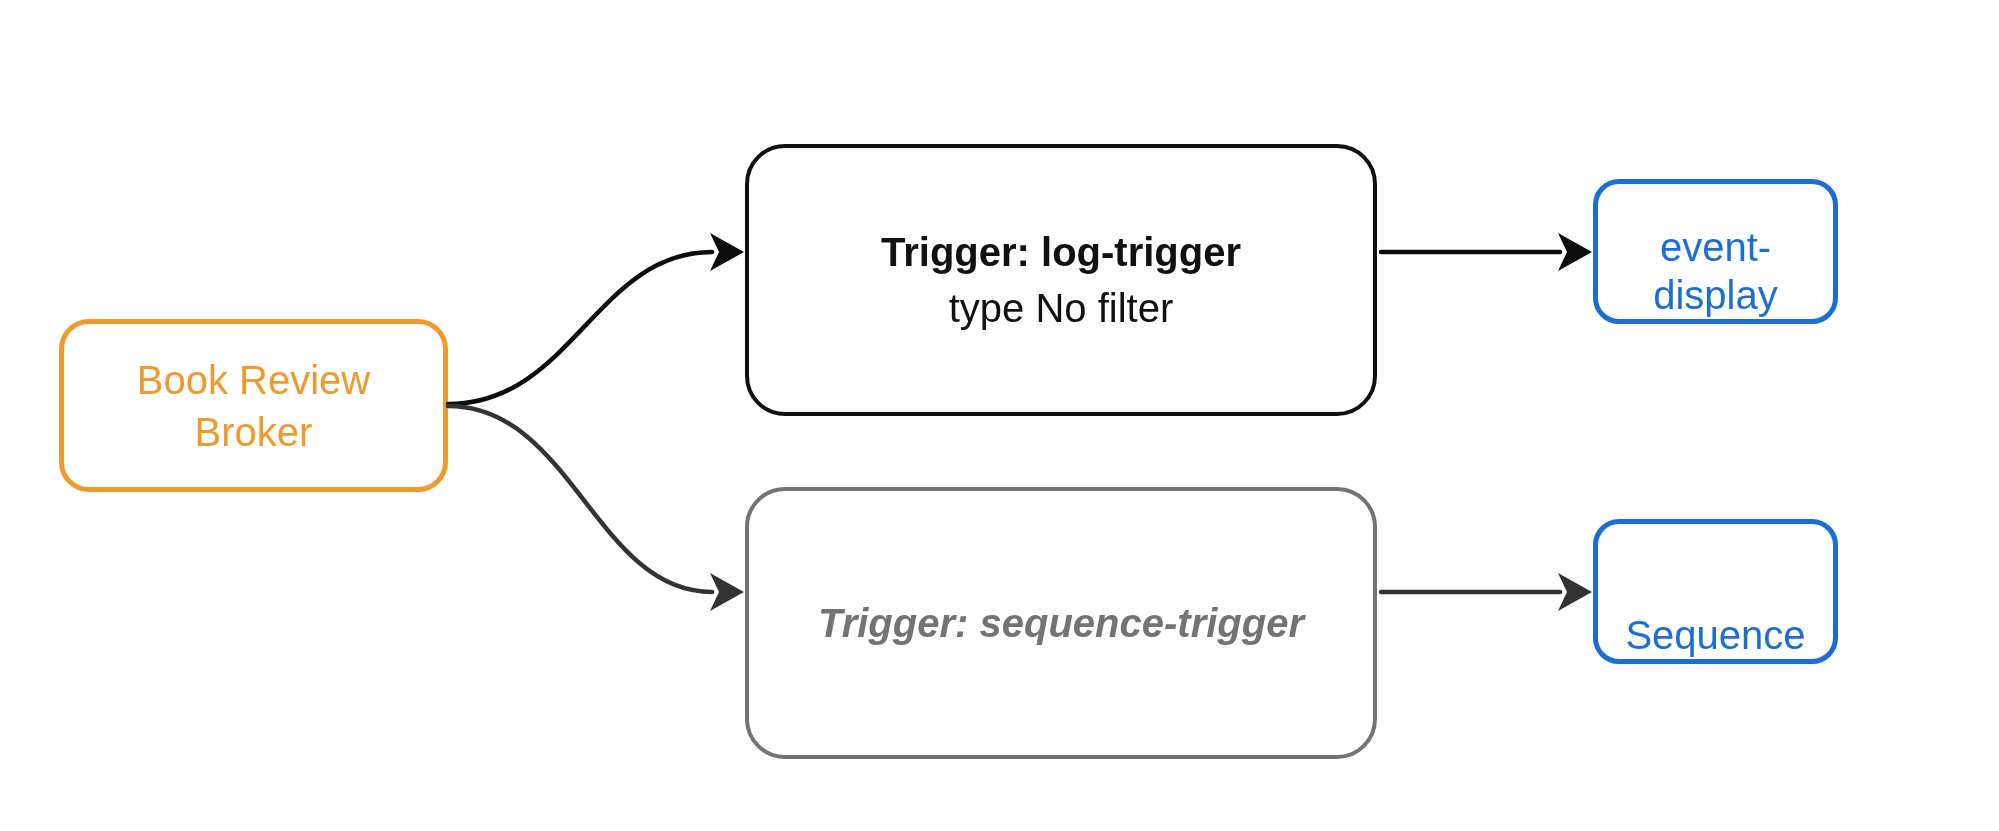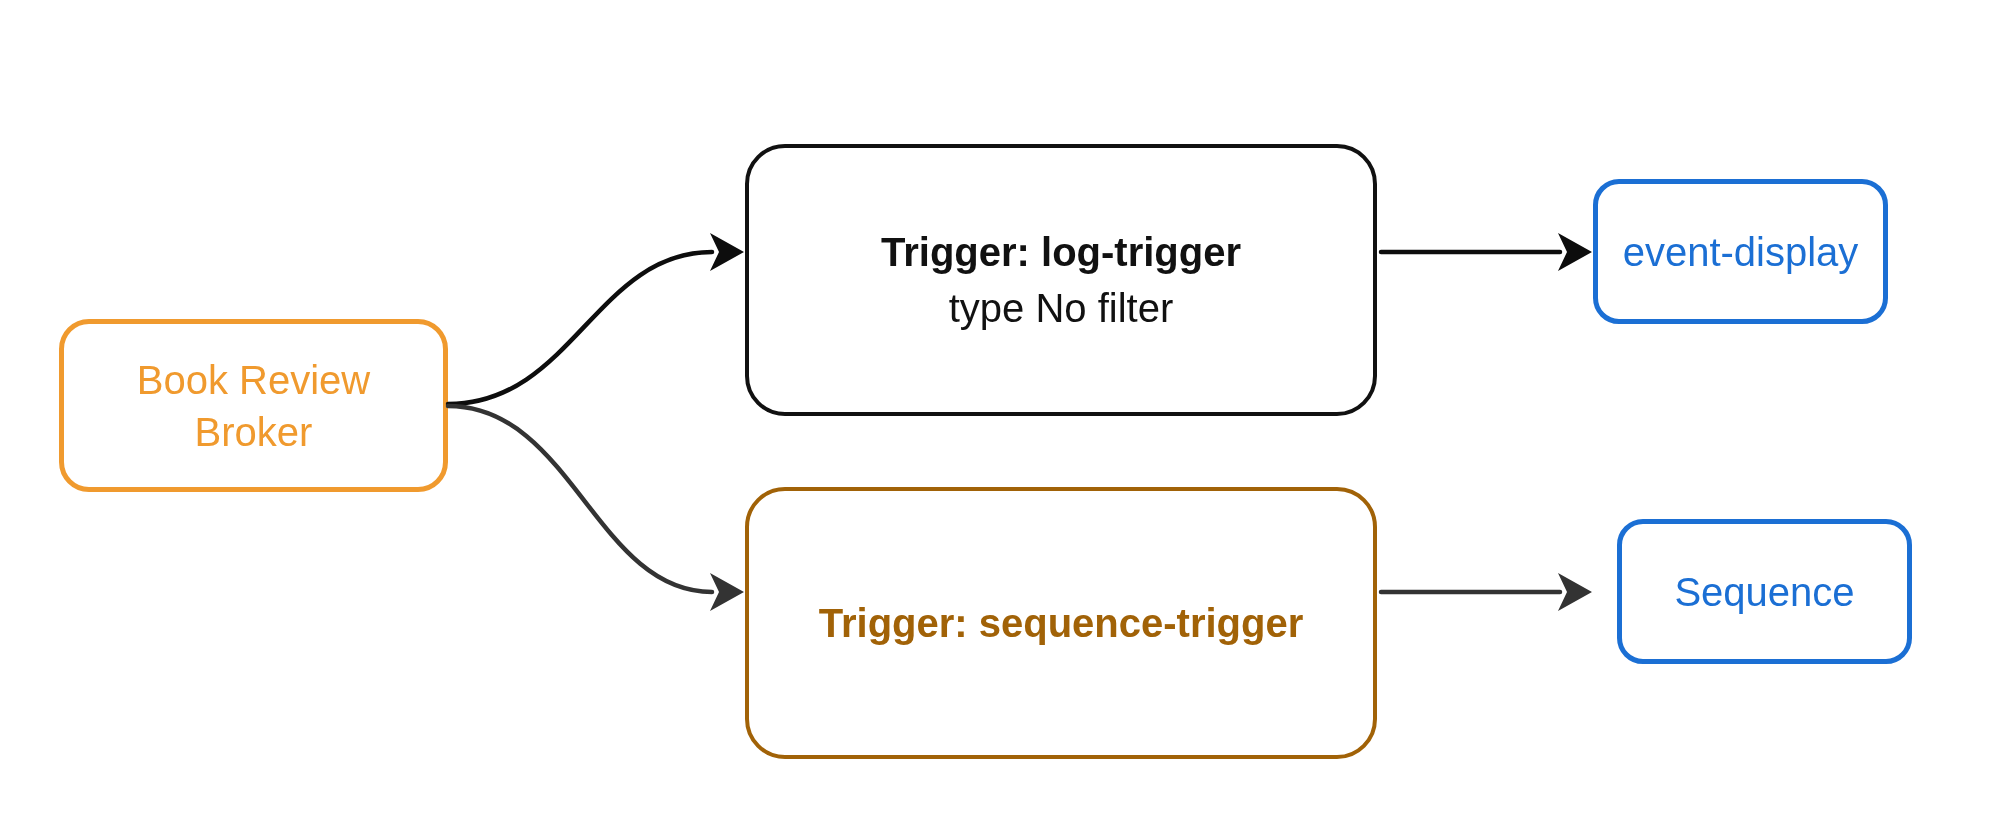--- a/index.html
+++ b/index.html
@@ -54,25 +54,26 @@
     border: 4px solid currentColor;
     border-radius: 40px;
     font-size: 40px;
     line-height: 56px;
   }
   .trigger-node-log { top: 144px; }
   .trigger-node-sequence { top: 487px; }
   .trigger-title { font-weight: bold; }
   .out-node {
     left: 1593px;
-    width: 295px; height: 145px;
+    width: 245px; height: 145px;
     border: 5px solid currentColor;
     border-radius: 26px;
     font-size: 40px;
     line-height: 48px;
+    justify-content: flex-end;
   }
   .out-node-event-display { top: 179px; }
   .out-node-sequence { top: 519px; }
 </style>
 </head>
 <body>
 
 <div class="canvas">
 
   <svg class="edges-layer" viewBox="0 0 1999 831">
@@ -100,25 +101,25 @@
 
   <div class="node broker-node" style="color: rgb(240, 154, 46);">
     <div class="node-label">Book Review Broker</div>
   </div>
 
   <div class="node trigger-node trigger-node-log" style="color: rgb(17, 17, 17);">
     <div class="trigger-title">Trigger: log-trigger</div>
     <div class="trigger-subtitle">type No filter</div>
   </div>
 
-  <div class="node trigger-node trigger-node-sequence" style="color: #a16207;">
+  <div class="node trigger-node trigger-node-sequence" style="color: #737373; font-style: italic;">
     <div class="trigger-title">Trigger: sequence-trigger</div>
   </div>
 
   <div class="node out-node out-node-event-display" style="color: rgb(27, 111, 212);">
     <div class="node-label">event-display</div>
   </div>
 
-  <div class="node out-node out-node-sequence" style="color: rgb(27, 111, 212); margin-left: 24px;">
+  <div class="node out-node out-node-sequence" style="color: rgb(27, 111, 212);">
     <div class="node-label">Sequence</div>
   </div>
 
 </div>
 
 </body></html>

